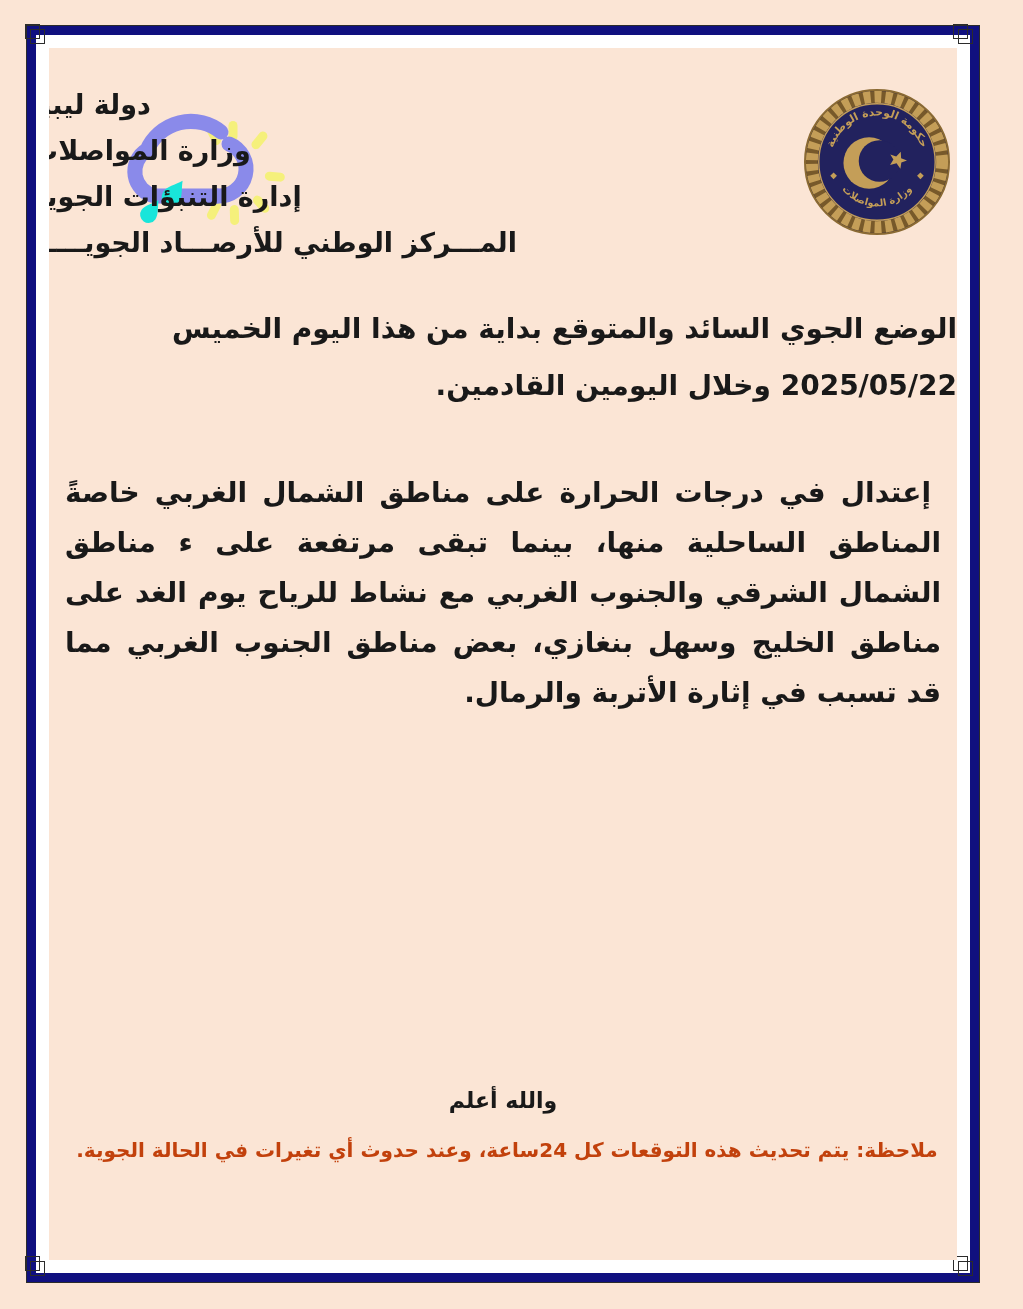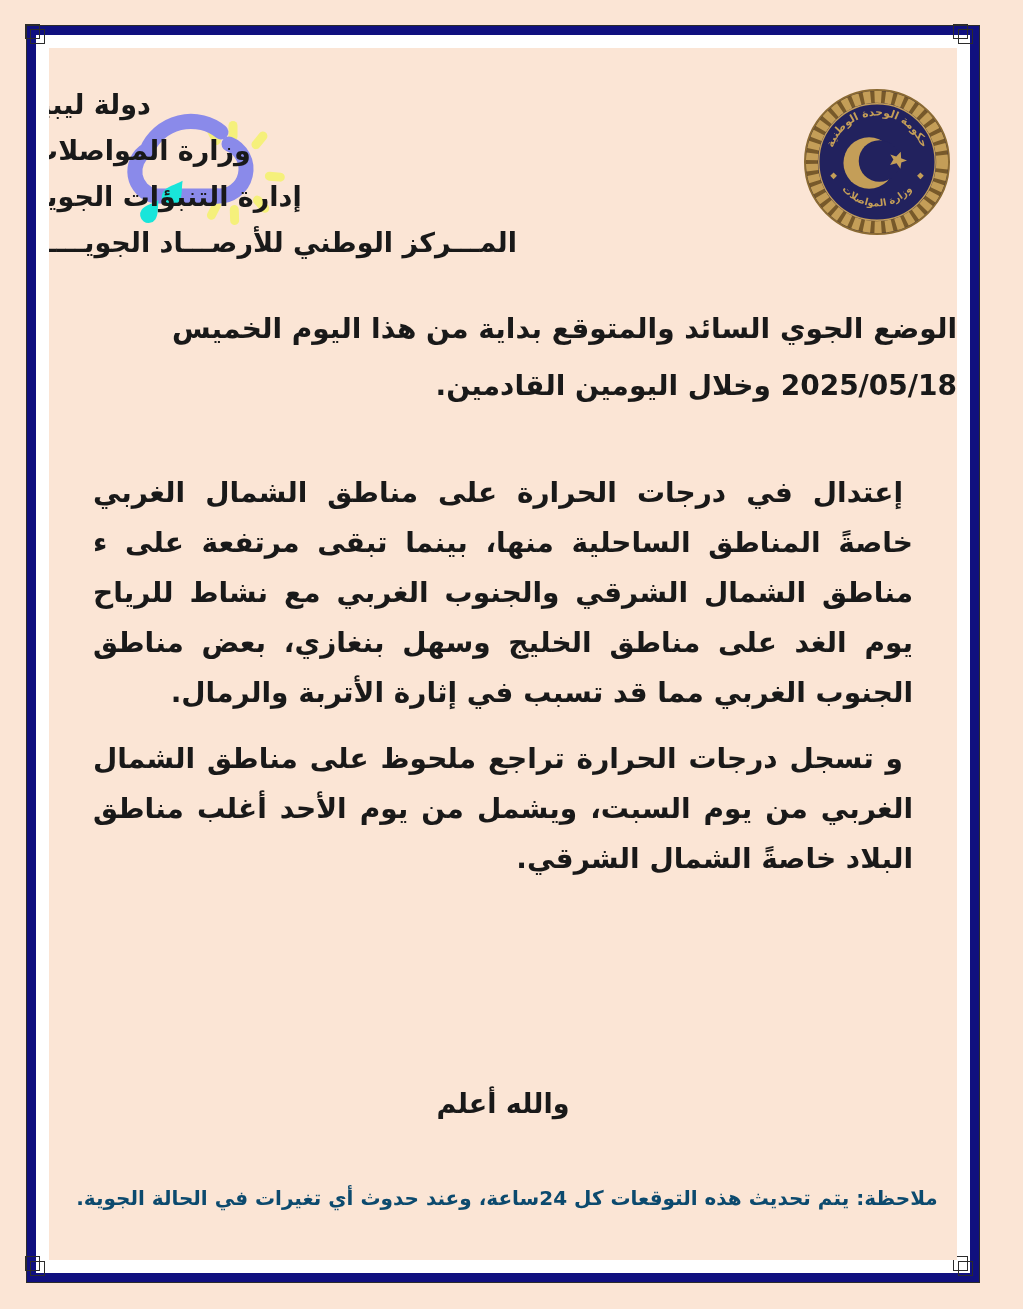--- a/index.html
+++ b/index.html
@@ -37,30 +37,30 @@
   
   .header { margin-top:34px; text-align:left; font-size:27px; line-height:46px; position:relative; right:18px; }
   .weather { position:absolute; left:70px; top:62px; width:182px; height:140px; }
   .logo { position:absolute; left:auto; right:6px; top:40px; width:148px; height:148px; }
 
   
   .title { margin-top:34px; text-align:right; font-size:28px; line-height:57px; }
 
   
   .para {
-    margin:0 44px; font-size:28px; line-height:50px;
+    margin:0 16px; font-size:28px; line-height:50px;
     text-align:justify; text-indent:10px;
   }
   .p1 { margin-top:54px; }
   .p2 { margin-top:12px; }
   .p3 { margin-top:16px; }
 
   
-  .closing { position:absolute; left:0; right:0; top:1040px; text-align:center; font-size:27px; }
-  .note    { position:absolute; left:8px; right:0; top:1090px; text-align:center; font-size:20px; color:#0c4a6e;margin-top:48px; }
+  .closing { position:absolute; left:0; right:0; top:1040px; text-align:center; font-size:22px; }
+  .note    { position:absolute; left:8px; right:0; top:1090px; text-align:center; font-size:20px; color:#c2410c; }
 </style>
 </head>
 <body>
 
 <div class="page">
 
   <div class="frame">
     <div class="corner c-tl">
         <span class="sq1"></span>
         <span class="sq2"></span>
@@ -126,24 +126,23 @@
 
       <div class="header">
         <div>دولة ليبيا</div>
         <div>وزارة المواصلات</div>
         <div>إدارة التنبؤات الجوية</div>
         <div>المـــركز الوطني للأرصـــاد الجويــــة</div>
       </div>
 
       <div class="title">
         <div>الوضع الجوي السائد والمتوقع بداية من هذا اليوم الخميس</div>
-        <div>2025/05/18 وخلال اليومين القادمين.</div>
+        <div>2025/05/22 وخلال اليومين القادمين.</div>
       </div>
 
       <p class="para p1">إعتدال في درجات الحرارة على مناطق الشمال الغربي خاصةً المناطق الساحلية منها، بينما تبقى مرتفعة على ء مناطق الشمال الشرقي والجنوب الغربي مع نشاط للرياح يوم الغد على مناطق الخليج وسهل بنغازي، بعض مناطق الجنوب الغربي مما قد تسبب في إثارة الأتربة والرمال.</p>
-      <p class="para p3">و تسجل درجات الحرارة تراجع ملحوظ على مناطق الشمال الغربي من يوم السبت، ويشمل من يوم الأحد أغلب مناطق البلاد خاصةً الشمال الشرقي.</p>
 
       <div class="closing">والله أعلم</div>
       <div class="note">ملاحظة: يتم تحديث هذه التوقعات كل 24ساعة، وعند حدوث أي تغيرات في الحالة الجوية.</div>
 
     </div>
   </div>
 </div>
 
 </body></html>

